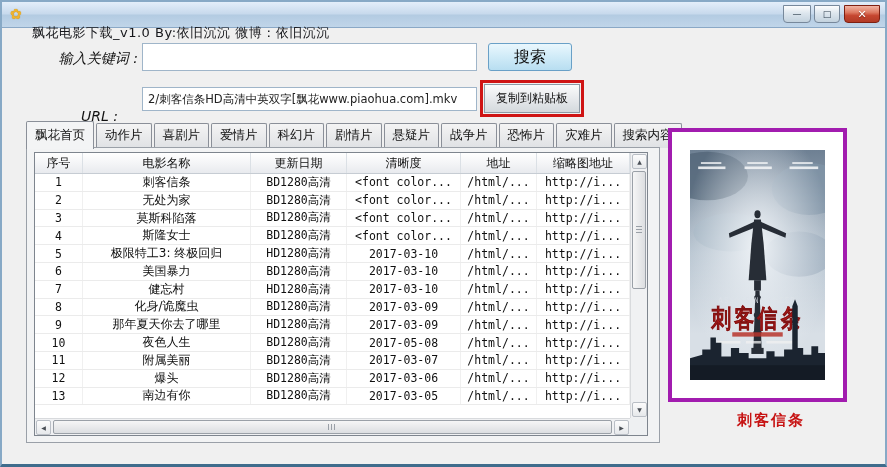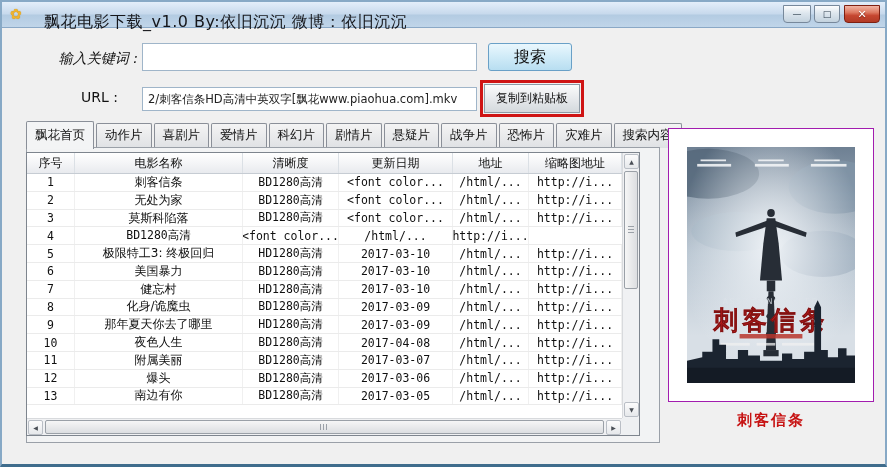--- a/index.html
+++ b/index.html
@@ -14,41 +14,41 @@
   }
 
   
   .titlebar{
     position:absolute; left:0; top:0; right:0; height:26px;
     background:linear-gradient(#e3eefa,#c7d9ec 48%,#b3cbe2 52%,#c0d5e9);
     border-bottom:1px solid #8aa8c6;
   }
   .app-icon{ position:absolute; left:8px; top:4px; font-size:14px; line-height:16px; color:#f0b32e;
              text-shadow:0 0 1px #b07c00; }
-  .title-text{ position:absolute; left:30px; top:10px; font-size:16px; color:#15161a; letter-spacing:.5px;margin-left:12px; }
+  .title-text{ position:absolute; left:30px; top:22px; font-size:13px; color:#15161a; letter-spacing:.5px; }
   .win-btn{
     position:absolute; top:3px; height:18px;
     border:1px solid #77889b; border-radius:0 0 4px 4px;
     background:linear-gradient(#fdfdfd,#dde6ee 45%,#c3d2de);
     display:flex; align-items:center; justify-content:center;
     font-size:9px; color:#2b3b4a; cursor:default;
   }
   .btn-min{ right:74px; width:28px; }
   .btn-max{ right:45px; width:26px; }
   .btn-close{
     right:5px; width:36px;
     background:linear-gradient(#f2b5a5,#dd7a62 40%,#c54630 60%,#b23b26);
     border-color:#7e2012; color:#fff; font-size:11px; font-weight:bold;
     text-shadow:0 1px 1px #7a1c0d;
   }
 
   
   .frm-label{ position:absolute; font-size:14px; color:#111; }
   .lbl-keyword{ left:30px; top:48px; width:106px; text-align:right;font-style:italic; }
-  .lbl-url{ left:30px; top:87px; width:86px; text-align:right; }
+  .lbl-url{ left:30px; top:106px; width:86px; text-align:right;font-style:italic; }
   .txt{
     position:absolute; background:#fff; border:1px solid #9fb5c9;
     font-size:12px; padding:9px 5px; color:#222;
     font-family:"DejaVu Sans","Liberation Sans",sans-serif;
   }
   .txt-keyword{ left:140px; top:41px; width:335px; height:28px; }
   .txt-url{ left:140px; top:85px; width:335px; height:24px; font-size:11.5px; }
   .btn-search{
     position:absolute; left:486px; top:41px; width:84px; height:28px;
     border:1px solid #69a0c7; border-radius:3px;
@@ -79,21 +79,21 @@
     position:relative; z-index:3; margin-bottom:-1px;
   }
 
   .tab-frame{
     position:absolute; left:24px; top:145px; width:634px; height:296px;
     border:1px solid #9aa0a8; background:#f2f3f4;
   }
 
   
   .listview{
-    position:absolute; left:24px; top:150px; width:614px; height:284px;
+    position:absolute; left:32px; top:150px; width:614px; height:284px;
     border:1px solid #7e858e; background:#fff;
   }
   .lv-header{
     position:absolute; left:0; top:0; right:17px; height:21px;
     display:grid; grid-template-columns:48px 168px 96px 114px 76px 1fr;
     background:linear-gradient(#ffffff,#f3f4f6 55%,#e8eaee);
     border-bottom:1px solid #c6ccd3;
   }
   .th{
     display:flex; align-items:center; justify-content:center;
@@ -137,22 +137,22 @@
     position:absolute; top:1px; left:18px; right:18px; height:14px;
     background:linear-gradient(#f6f6f6,#dcdee1); border:1px solid #9aa0a7; border-radius:2px;
   }
   .hthumb::after{
     content:""; position:absolute; top:3px; bottom:3px; left:50%; width:9px; margin-left:-5px;
     background:repeating-linear-gradient(90deg,#9aa0a7 0 1px, transparent 1px 3px);
   }
 
   
   .poster-frame{
-    position:absolute; left:666px; top:126px; width:206px; height:274px;
-    background:#fff; border:1px solid #a21caf; padding:18px;
+    position:absolute; left:666px; top:126px; width:179px; height:274px;
+    background:#fff; border:4px solid #a21caf; padding:18px;
   }
   .poster-frame svg{ display:block; width:100%; height:100%; }
   .poster-caption{
     position:absolute; left:666px; top:409px; width:206px;
     text-align:center; font-size:15px; font-weight:bold; color:#c71414; letter-spacing:2px;
   }
 </style>
 </head>
 <body>
 
@@ -194,22 +194,22 @@
       <div class="tab">恐怖片</div>
       <div class="tab">灾难片</div>
       <div class="tab">搜索内容</div>
     </div>
   <div class="tab-frame"></div>
 
   <div class="listview">
     <div class="lv-header">
         <div class="th">序号</div>
         <div class="th">电影名称</div>
+        <div class="th">更新日期</div>
         <div class="th">清晰度</div>
-        <div class="th">更新日期</div>
         <div class="th">地址</div>
         <div class="th">缩略图地址</div>
       </div>
     <div class="lv-rows">
         <div class="tr">
           <div class="td">1</div>
           <div class="td cjk">刺客信条</div>
           <div class="td">BD1280高清</div>
           <div class="td">&lt;font color...</div>
           <div class="td">/html/...</div>
@@ -226,20 +226,21 @@
         <div class="tr">
           <div class="td">3</div>
           <div class="td cjk">莫斯科陷落</div>
           <div class="td">BD1280高清</div>
           <div class="td">&lt;font color...</div>
           <div class="td">/html/...</div>
           <div class="td">http://i...</div>
         </div>
         <div class="tr">
           <div class="td">4</div>
+          <div class="td cjk">斯隆女士</div>
           <div class="td">BD1280高清</div>
           <div class="td">&lt;font color...</div>
           <div class="td">/html/...</div>
           <div class="td">http://i...</div>
         </div>
         <div class="tr">
           <div class="td">5</div>
           <div class="td cjk">极限特工3: 终极回归</div>
           <div class="td">HD1280高清</div>
           <div class="td">2017-03-10</div>
@@ -275,21 +276,21 @@
           <div class="td cjk">那年夏天你去了哪里</div>
           <div class="td">HD1280高清</div>
           <div class="td">2017-03-09</div>
           <div class="td">/html/...</div>
           <div class="td">http://i...</div>
         </div>
         <div class="tr">
           <div class="td">10</div>
           <div class="td cjk">夜色人生</div>
           <div class="td">BD1280高清</div>
-          <div class="td">2017-04-08</div>
+          <div class="td">2017-05-08</div>
           <div class="td">/html/...</div>
           <div class="td">http://i...</div>
         </div>
         <div class="tr">
           <div class="td">11</div>
           <div class="td cjk">附属美丽</div>
           <div class="td">BD1280高清</div>
           <div class="td">2017-03-07</div>
           <div class="td">/html/...</div>
           <div class="td">http://i...</div>

